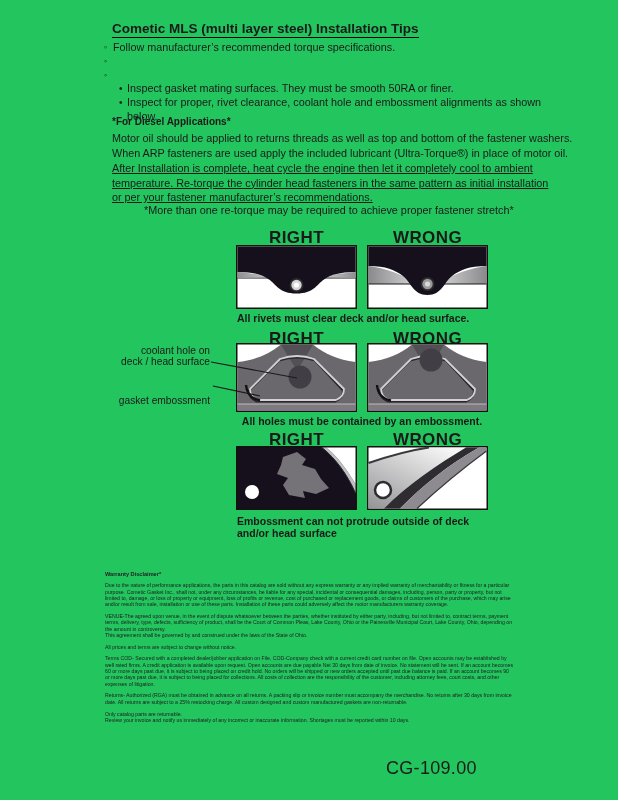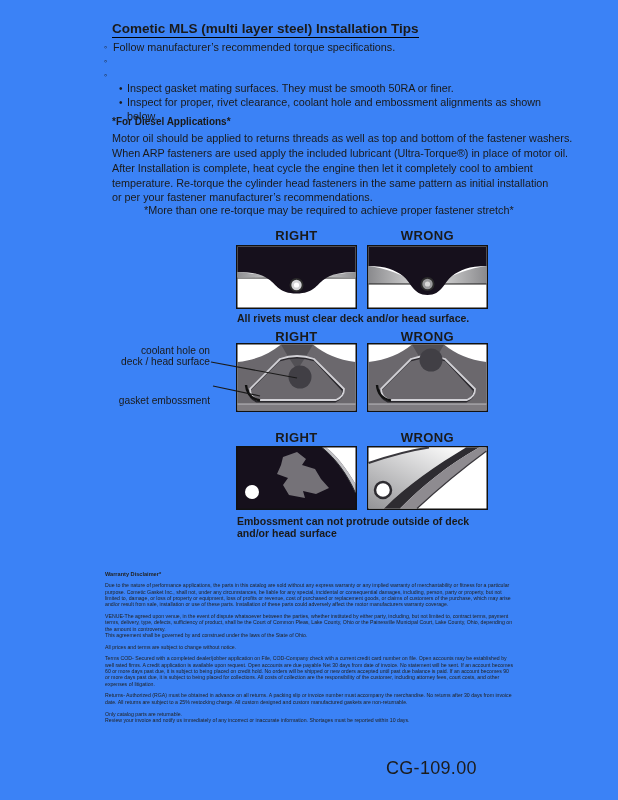--- a/index.html
+++ b/index.html
@@ -1,19 +1,19 @@
 <!DOCTYPE html>
 <html><head>
 <meta charset="utf-8">
 <style>
   html,body{margin:0;padding:0;background:#ffffff;}
   .page{
     position:relative;
     width:618px;height:800px;
-    background:#3b82f6;
+    background:#22c55e;
     font-family:"Liberation Sans", sans-serif;
     color:#1a1a1a;
     overflow:hidden;
   }
   .abs{position:absolute;}
   
   .doc-title{
     left:112px;top:21px;
     font-size:13.5px;font-weight:bold;
     border-bottom:1.6px solid #000;
@@ -23,25 +23,25 @@
   
   .bullets{left:104px;top:41px;font-size:10.8px;line-height:13.8px;width:470px;}
   .b-row{display:flex;}
   .b-row .mk{width:9px;flex:0 0 9px;font-size:9px;line-height:13.8px;}
   .b-row.sub{margin-left:15px;}
   .b-row.sub .mk{width:8px;flex:0 0 8px;font-size:10px;}
   
   .sec-h{left:112px;top:116px;font-size:10px;font-weight:bold;text-align:right;}
   .para{left:112px;font-size:10.8px;line-height:14.6px;white-space:pre-line;width:470px;}
   #p1{top:131px;}
-  #p2{top:161px;}
+  #p2{top:161px;text-decoration:underline;}
   #p3{top:203px;margin-left:32px;}
   
   .hdr-row{left:236px;width:252px;display:flex;gap:10px;}
-  .hdr-row span{width:121px;text-align:center;font-size:13px;font-weight:600;letter-spacing:.4px;}
+  .hdr-row span{width:121px;text-align:center;font-size:17px;font-weight:600;letter-spacing:.4px;}
   #hdr1{top:228px;} #hdr2{top:329px;} #hdr3{top:430px;}
   .panel-row{left:236px;width:252px;display:flex;gap:10px;}
   #panels1{top:245px;} #panels2{top:343px;} #panels3{top:446px;}
   .panel-row svg{display:block;}
   .caption{font-size:10.5px;font-weight:bold;white-space:pre-line;line-height:12px;}
   #cap1{left:237px;top:312px;}
   #cap2{left:236px;top:415px;width:252px;text-align:center;}
   #cap3{left:237px;top:515px;}
   
   .side-label{left:110px;width:100px;text-align:right;font-size:10.2px;line-height:11.3px;white-space:pre-line;}
@@ -168,20 +168,21 @@
       <path d="M1.5,19 C20,17 33,11 45,1.5 L77,1.5 C89,11 102,17 119.5,19 L119.5,67.5 L1.5,67.5 Z" fill="#6b686d"></path>
       <rect x="1.5" y="61" width="118" height="6.5" fill="#7e7b80"></rect>
       <line x1="1.5" y1="61" x2="119.5" y2="61" stroke="#cfcfd2" stroke-width="0.8"></line>
       <path d="M45,1.5 L77,1.5 C71,12 66,20 61,27 C56,20 51,12 45,1.5 Z" fill="#525055"></path>
       <path d="M13,47.5 L43,17.5 Q61,11.5 79,17.5 L107,47.5 Q107,55.5 99,58.5 L21,58.5 Q13,55.5 13,47.5 Z" fill="none" stroke="#2a282d" stroke-width="2" stroke-linejoin="round"></path>
       <path d="M14,46 L44,16 Q61,10 78,16 L108,46 Q108,54 100,57 L22,57 Q14,54 14,46 Z" fill="none" stroke="#d2d1d6" stroke-width="1.8" stroke-linejoin="round"></path>
       <path d="M10,42 Q11,55 24,57.5" fill="none" stroke="#111" stroke-width="2.4"></path>
       <circle cx="64" cy="17" r="11.5" fill="#413f45"></circle>
     </svg>
   </div>
+  <div class="abs caption" id="cap2">All holes must be contained by an embossment.</div>
 
   <div class="abs hdr-row" id="hdr3">
     <span>RIGHT</span>
     <span>WRONG</span>
   </div>
   <div class="abs panel-row" id="panels3">
     <svg width="121" height="64" viewBox="0 0 121 64">
       <rect x="0.75" y="0.75" width="119.5" height="62.5" fill="#16101c" stroke="#111" stroke-width="1.5"></rect>
       <path d="M86,1.5 C100,13 111,28 119.5,47 L119.5,38 C110,22 101,10 90,1.5 Z" fill="#c0c0c4"></path>
       <path d="M90,1.5 L119.5,1.5 L119.5,38 C110,22 101,10 90,1.5 Z" fill="#ffffff"></path>

